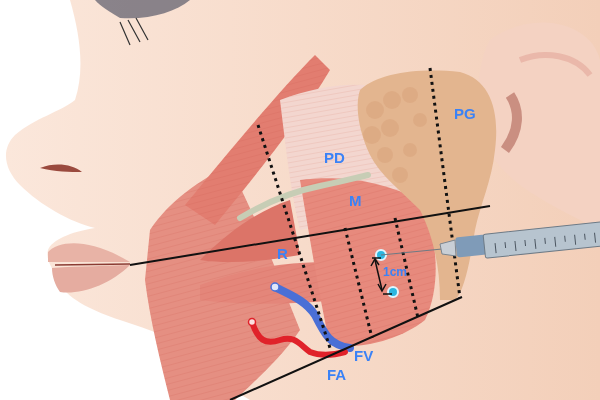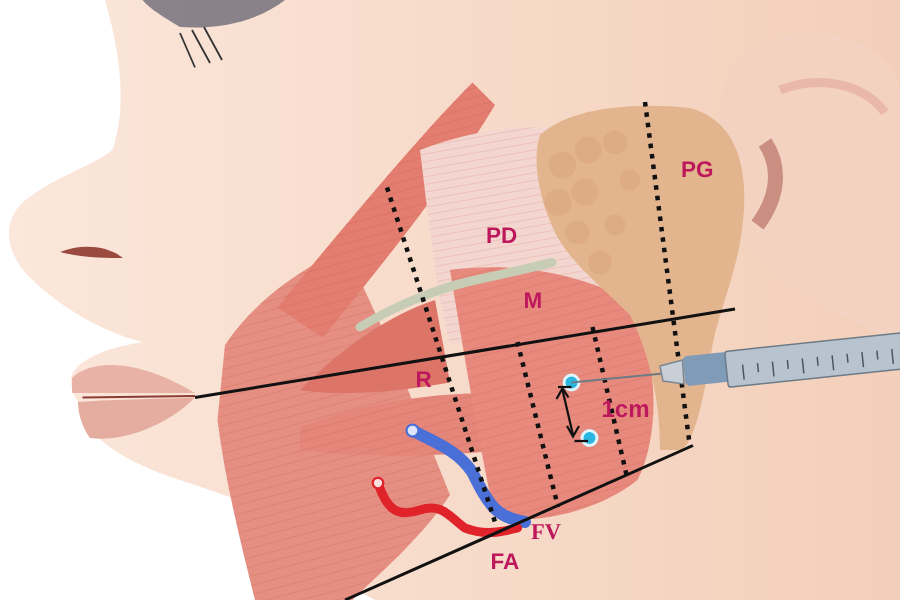--- a/index.html
+++ b/index.html
@@ -3,26 +3,26 @@
   <meta charset="utf-8">
   <style>
     html, body { margin: 0; padding: 0; }
     body { width: 600px; height: 400px; overflow: hidden; background: #ffffff; }
     #stage { position: relative; width: 600px; height: 400px; overflow: hidden; }
     svg { position: absolute; left: 0; top: 0; }
     .lbl {
       position: absolute;
       font-family: "Liberation Sans", sans-serif;
       font-weight: bold;
-      color: #be185d;
+      color: #3b82f6;
       font-size: 15px;
       line-height: 1;
       white-space: nowrap;
     }
-    .lbl.small { font-size: 16px; margin-left: 18px; }
+    .lbl.small { font-size: 12px; }
   </style>
 </head>
 <body>
 
 <div id="stage">
   <svg width="600" height="400" viewBox="0 0 600 400">
     <defs>
       <linearGradient id="skinG" x1="0" y1="0" x2="1" y2="0">
         <stop offset="0" stop-color="#fbe7db"></stop>
         <stop offset="1" stop-color="#f3cfb9"></stop>
@@ -130,15 +130,15 @@
         <line x1="595" y1="238" x2="595" y2="248"></line>
       </g>
     </g>
   </svg>
 
   <span class="lbl" style="left:324px;top:150px;">PD</span>
   <span class="lbl" style="left:349px;top:193px;">M</span>
   <span class="lbl" style="left:454px;top:106px;">PG</span>
   <span class="lbl" style="left:277px;top:246px;">R</span>
   <span class="lbl" style="left:327px;top:367px;text-align:center;">FA</span>
-  <span class="lbl" style="left:354px;top:348px;font-family:Liberation Serif, serif;">FV</span>
+  <span class="lbl" style="left:354px;top:348px;">FV</span>
   <span class="lbl small" style="left:383px;top:266px;">1cm</span>
 </div>
 
 </body></html>

